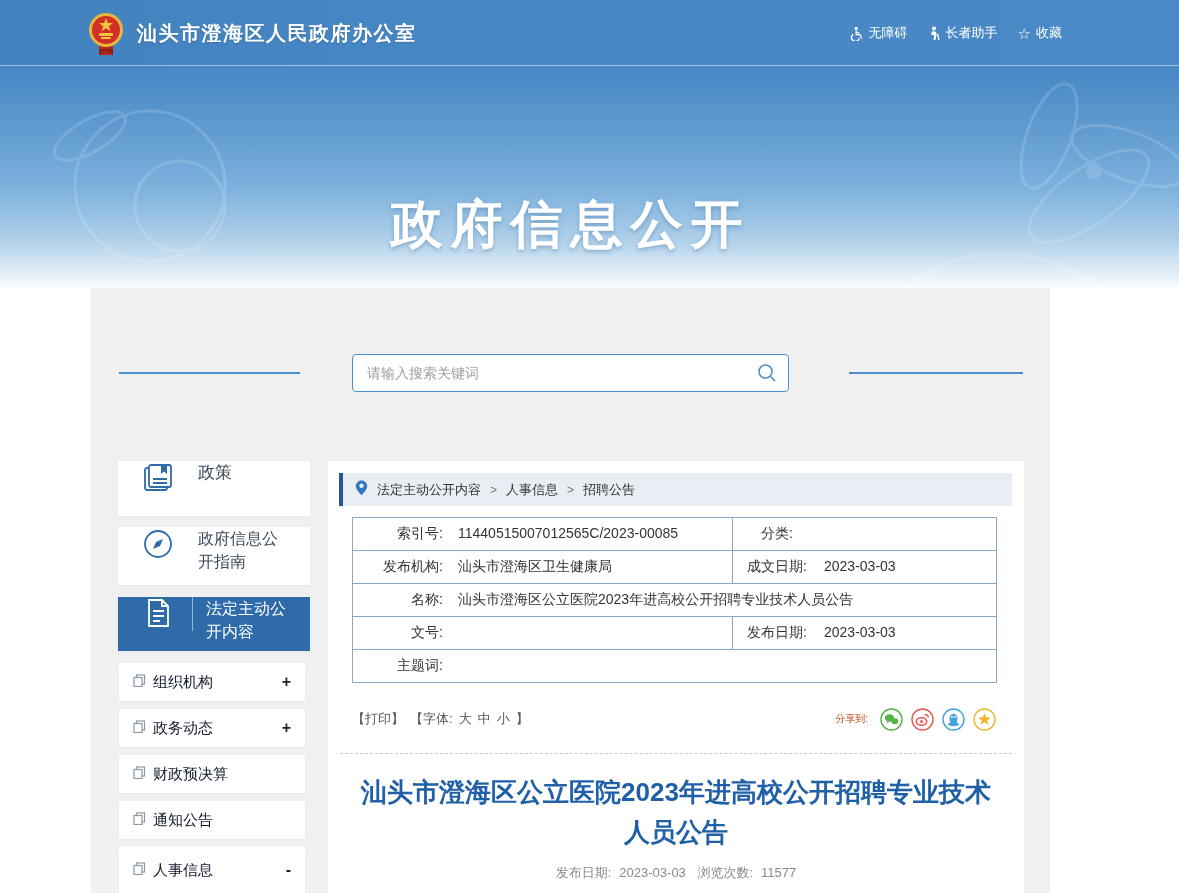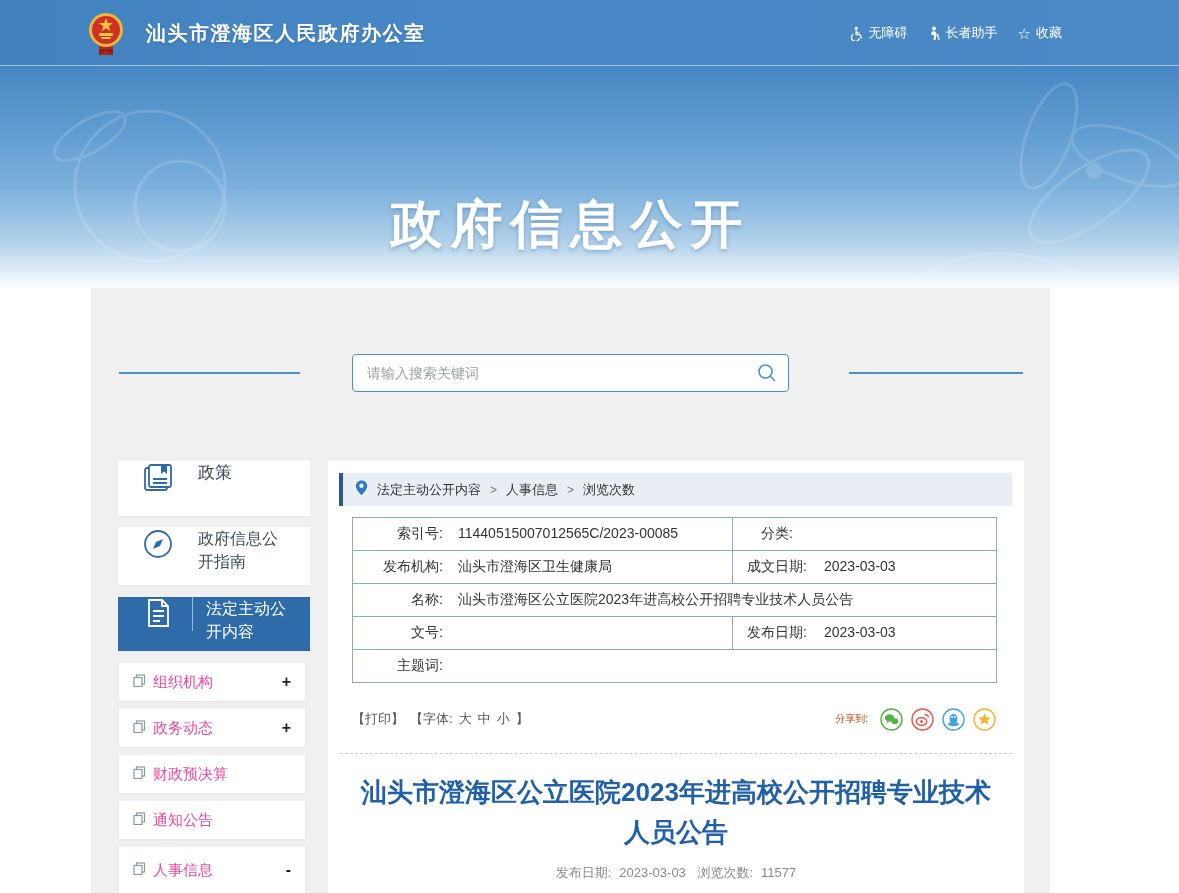--- a/index.html
+++ b/index.html
@@ -14,21 +14,21 @@
   .topbar {
     left:0; top:0; width:1179px; height:66px;
     background:linear-gradient(90deg,#4282bf,#4887c5 40%,#4a89c6);
     border-bottom:1px solid rgba(255,255,255,.5);
     z-index:5;
   }
   .emblem { left:86px; top:9px; width:40px; height:48px; }
   .site-title {
     left:137px; top:0; height:66px; line-height:66px;
     color:#ffffff; font-size:20px; font-weight:bold; letter-spacing:1.5px;
-    text-shadow:0 1px 2px rgba(0,0,0,.15); white-space:nowrap;margin-left:9px;
+    text-shadow:0 1px 2px rgba(0,0,0,.15); white-space:nowrap;
   }
   .top-links {
     right:117px; top:0; height:66px; display:flex; align-items:center; gap:20px;
   }
   .top-link {
     color:#ffffff; font-size:13px; display:flex; align-items:center; gap:5px;
     cursor:pointer; white-space:nowrap; text-decoration:none;
   }
   .top-link svg { display:block; }
   .star-glyph { font-size:15px; line-height:1; }
@@ -83,21 +83,21 @@
   .side-card.active .divider {
     width:1px; height:34px; background:rgba(255,255,255,.5); margin-left:14px;
   }
   .side-card.active .side-label { margin-left:13px; }
 
   .sub-item {
     left:119px; width:186px; height:38px; background:#ffffff;
     display:flex; align-items:center; padding:0 14px; cursor:pointer;
     box-shadow:0 1px 2px rgba(0,0,0,.04);
   }
-  .sub-item .sub-label { font-size:15px; color:#ec4899; margin-left:7px; }
+  .sub-item .sub-label { font-size:15px; color:#0f172a; margin-left:7px; }
   .sub-item .toggle { margin-left:auto; font-size:16px; font-weight:bold; color:#222; }
 
   
   .panel { left:328px; top:461px; width:696px; height:432px; background:#ffffff; }
 
   .breadcrumb {
     left:339px; top:473px; width:673px; height:33px;
     background:#e9eef4; border-left:4px solid #25598f;
     display:flex; align-items:center; padding-left:12px; gap:9px;
   }
@@ -317,21 +317,21 @@
   <span>
     <svg width="13" height="16" viewBox="0 0 13 16">
       <path d="M6.5 0.5 C3.2 0.5 0.8 3 0.8 6 C0.8 10 6.5 15.2 6.5 15.2 C6.5 15.2 12.2 10 12.2 6 C12.2 3 9.8 0.5 6.5 0.5 Z" fill="#2f78c2"></path>
       <circle cx="6.5" cy="5.8" r="2.2" fill="#e9eef4"></circle>
     </svg>
   </span>
   <span class="crumb">法定主动公开内容</span>
   <span class="crumb-sep">&gt;</span>
   <span class="crumb">人事信息</span>
   <span class="crumb-sep">&gt;</span>
-  <span class="crumb">浏览次数</span>
+  <span class="crumb">招聘公告</span>
 </nav>
 
 <table class="abs info-table">
   <tbody>
       <tr>
     <td class="c1">
       <span class="tbl-label">索引号:</span><span>11440515007012565C/2023-00085</span>
     </td>
     <td class="c2">
       <span class="tbl-label2">分类:</span><span></span>

